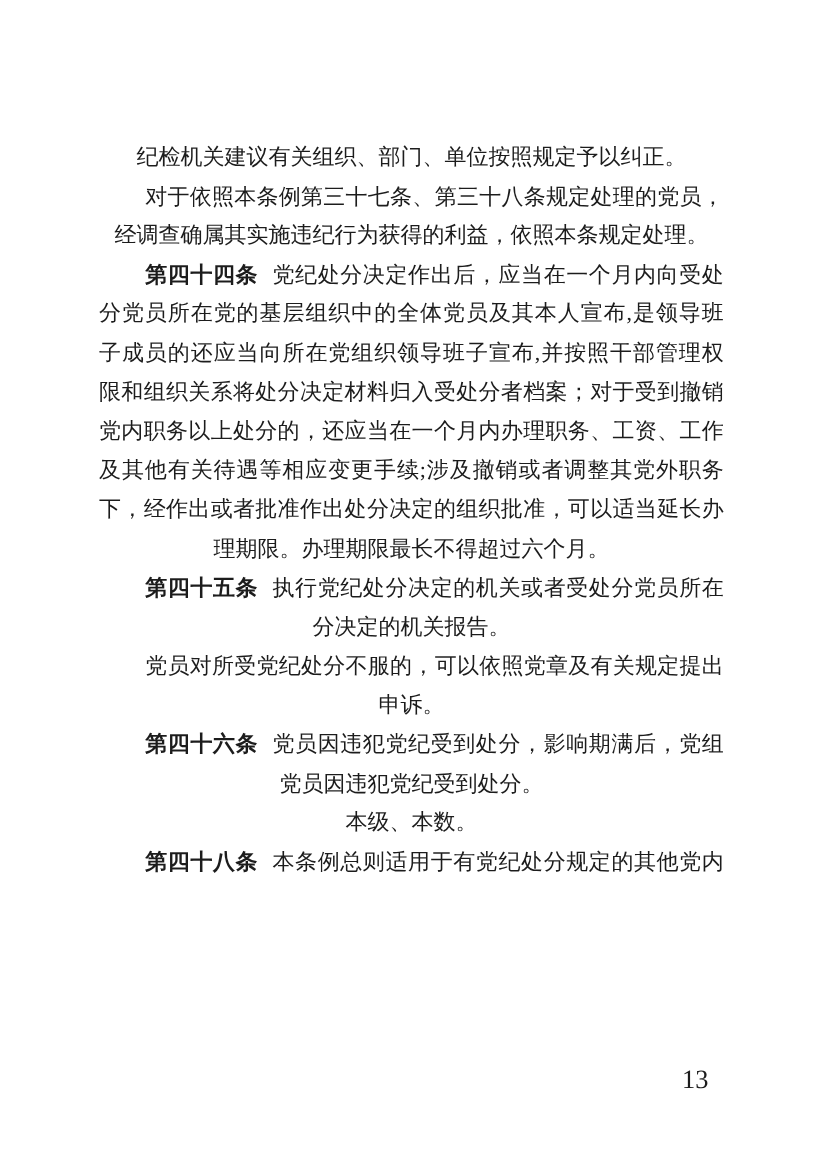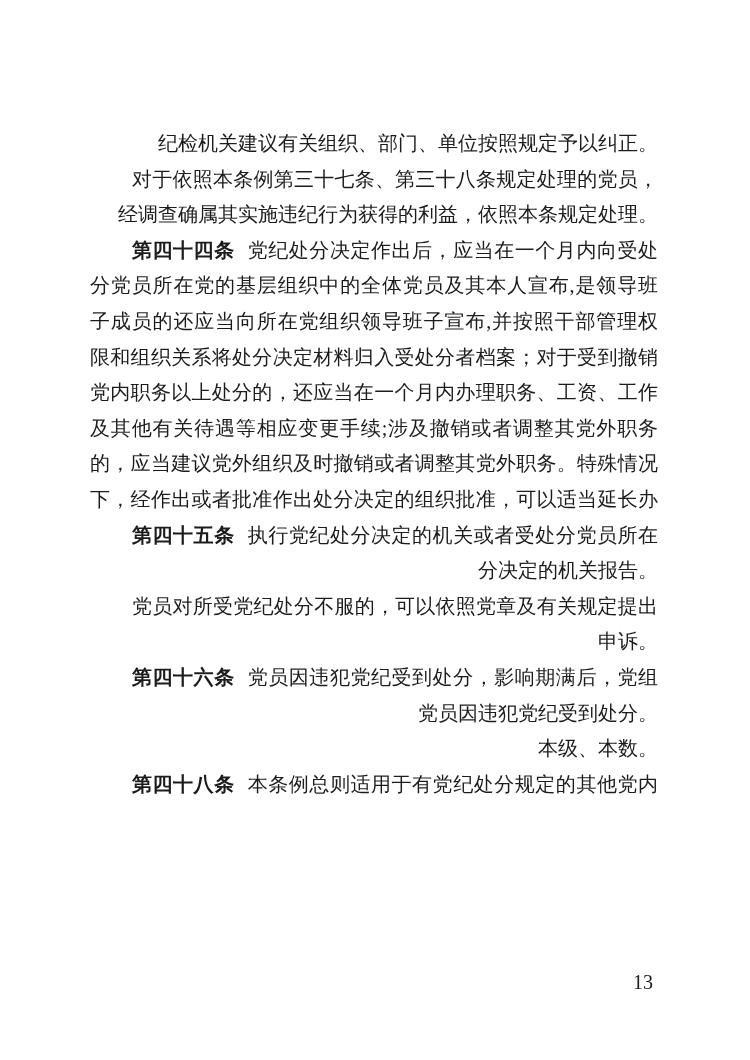--- a/index.html
+++ b/index.html
@@ -19,58 +19,58 @@
   .textblock {
     position: absolute;
     left: 90px;
     top: 126px;
     width: 568px;
     font-size: 20px;
     line-height: 35.6px;
   }
   .line {
     height: 35.6px;
-    text-align: right;
+    text-align: center;
   }
   .line.flush {
     text-align: justify;
     text-align-last: justify;
   }
   .line.indent {
     text-indent: 42px;
   }
   .head {
     font-weight: bold;
     margin-right: 13px;
   }
   .pageno {
     position: absolute;
-    left: 633px;
+    left: 620px;
     top: 969px;
-    font-size: 20px;
+    font-size: 24px;
     line-height: 26px;
     color: #1c1c1c;
   }
 </style>
 </head>
 <body>
 
 <div class="page">
   <div class="textblock" id="textblock">
       <div class="line"><span>纪检机关建议有关组织、部门、单位按照规定予以纠正。</span></div>
       <div class="line flush indent"><span>对于依照本条例第三十七条、第三十八条规定处理的党员，</span></div>
       <div class="line"><span>经调查确属其实施违纪行为获得的利益，依照本条规定处理。</span></div>
       <div class="line flush indent"><span class="head">第四十四条</span><span>党纪处分决定作出后，应当在一个月内向受处</span></div>
       <div class="line flush"><span>分党员所在党的基层组织中的全体党员及其本人宣布,是领导班</span></div>
       <div class="line flush"><span>子成员的还应当向所在党组织领导班子宣布,并按照干部管理权</span></div>
       <div class="line flush"><span>限和组织关系将处分决定材料归入受处分者档案；对于受到撤销</span></div>
       <div class="line flush"><span>党内职务以上处分的，还应当在一个月内办理职务、工资、工作</span></div>
       <div class="line flush"><span>及其他有关待遇等相应变更手续;涉及撤销或者调整其党外职务</span></div>
-      <div class="line flush"><span>的，应当建议党外组织及时撤销或者调整其党外职务。特殊情况</span></div>
       <div class="line flush"><span>下，经作出或者批准作出处分决定的组织批准，可以适当延长办</span></div>
+      <div class="line"><span>理期限。办理期限最长不得超过六个月。</span></div>
       <div class="line flush indent"><span class="head">第四十五条</span><span>执行党纪处分决定的机关或者受处分党员所在</span></div>
       <div class="line"><span>分决定的机关报告。</span></div>
       <div class="line flush indent"><span>党员对所受党纪处分不服的，可以依照党章及有关规定提出</span></div>
       <div class="line"><span>申诉。</span></div>
       <div class="line flush indent"><span class="head">第四十六条</span><span>党员因违犯党纪受到处分，影响期满后，党组</span></div>
       <div class="line"><span>党员因违犯党纪受到处分。</span></div>
       <div class="line"><span>本级、本数。</span></div>
       <div class="line flush indent"><span class="head">第四十八条</span><span>本条例总则适用于有党纪处分规定的其他党内</span></div>
     </div>
   <div class="pageno">13</div>

